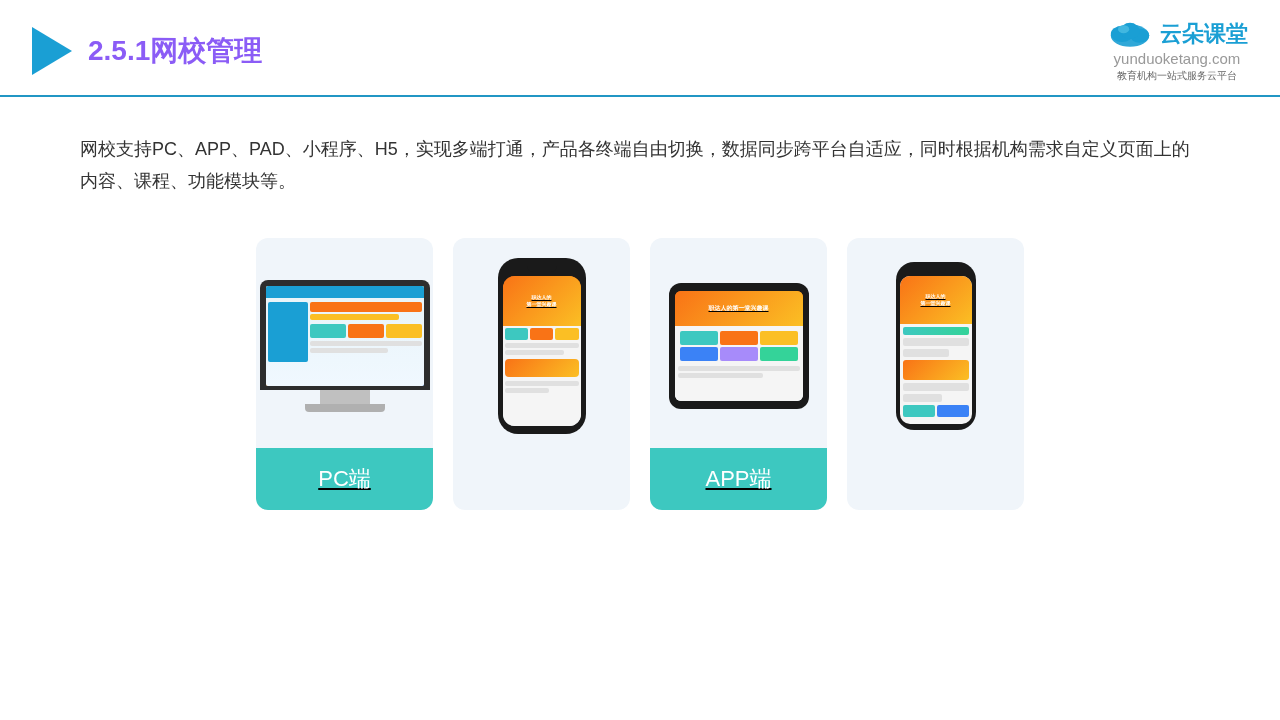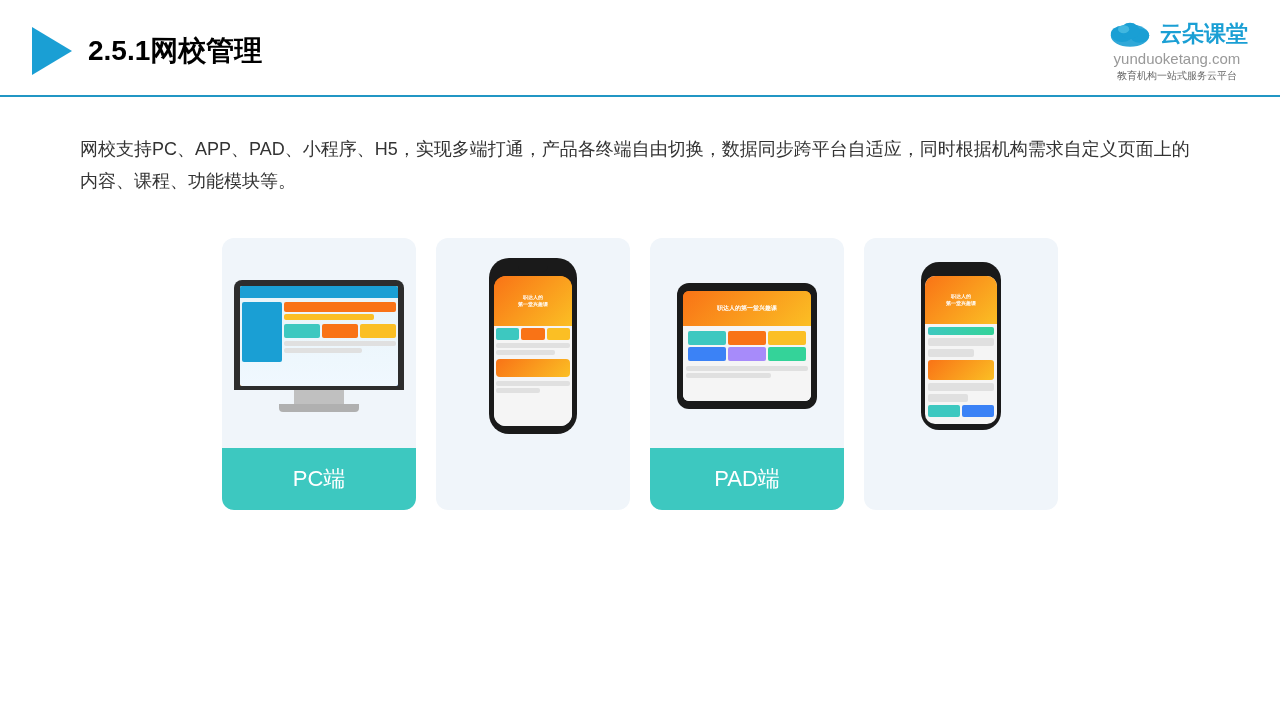--- a/index.html
+++ b/index.html
@@ -27,21 +27,21 @@
     .play-icon {
       width: 0;
       height: 0;
       border-top: 24px solid transparent;
       border-bottom: 24px solid transparent;
       border-left: 40px solid #1a9fd4;
     }
     .page-title {
       font-size: 28px;
       font-weight: bold;
-      color: #000000;
+      color: #8b5cf6;
     }
     .logo-area {
       display: flex;
       flex-direction: column;
       align-items: center;
     }
     .logo-cloud {
       display: flex;
       align-items: center;
       gap: 6px;
@@ -80,25 +80,26 @@
     .cards-container {
       display: flex;
       gap: 20px;
       padding: 20px 60px;
       justify-content: center;
     }
 
     .card {
       background: #f0f5fa;
       border-radius: 12px;
-      width: 194px;
+      width: 177px;
       display: flex;
       flex-direction: column;
       align-items: center;
       overflow: hidden;
+      text-decoration: underline;
     }
 
     .card-image-area {
       width: 100%;
       height: 210px;
       display: flex;
       align-items: center;
       justify-content: center;
       padding: 16px 10px 10px;
     }
@@ -352,21 +353,21 @@
               <div class="tablet-block" style="background:#3b82f6;"></div>
               <div class="tablet-block" style="background:#a78bfa;"></div>
               <div class="tablet-block" style="background:#34d399;"></div>
             </div>
             <div style="height:5px;background:#e0e0e0;border-radius:2px;margin:3px 0 2px;"></div>
             <div style="height:5px;background:#e0e0e0;border-radius:2px;width:70%;"></div>
           </div>
         </div>
       </div>
     </div>
-    <div class="card-label">PAD端</div>
+    <div class="card-label">APP端</div>
   </div>
 
 
   <div class="card">
     <div class="card-image-area">
       <div class="mini-phone">
         <div style="width:20px;height:5px;background:#1a1a1a;border-radius:0 0 5px 5px;margin:0 auto 3px;"></div>
         <div class="mini-phone-screen">
           <div class="mini-screen-top">
             <div style="font-size:5px;color:white;font-weight:bold;text-align:center;line-height:1.3;">职达人的<br>第一堂兴趣课</div>

